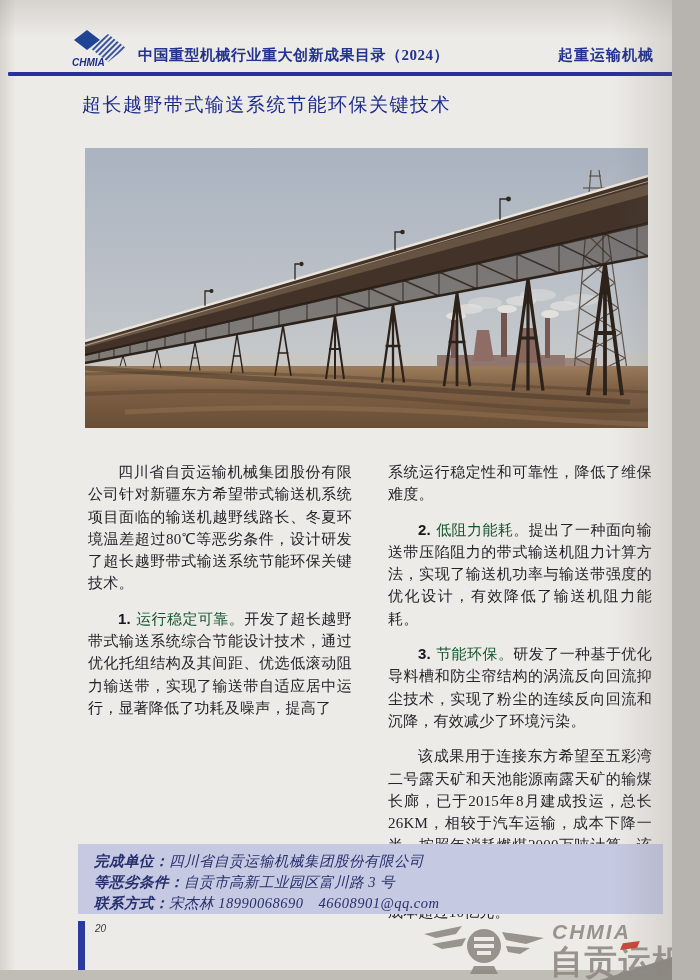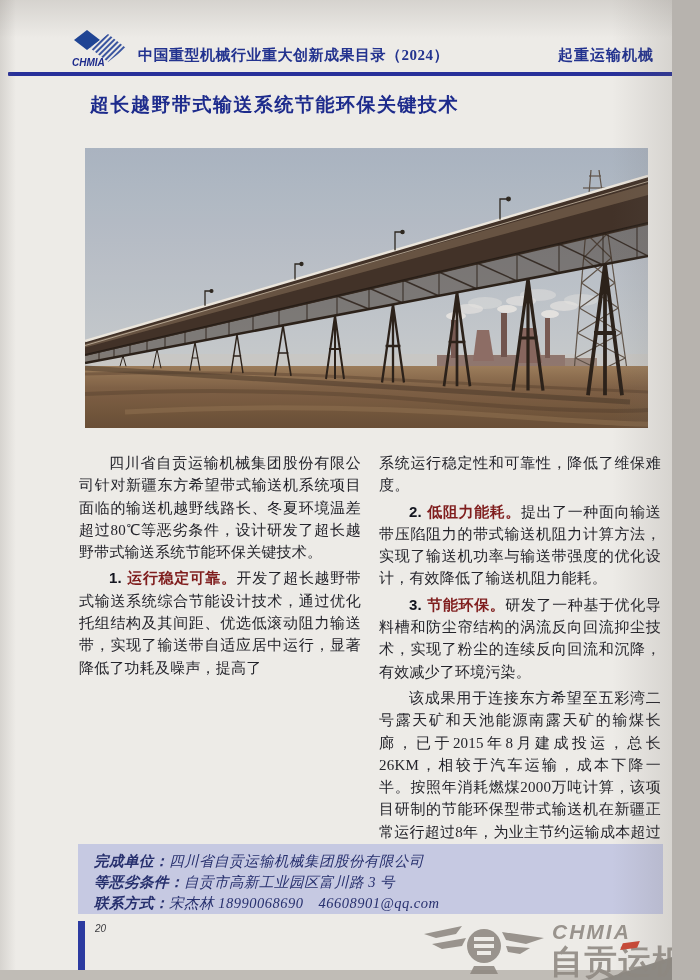--- a/index.html
+++ b/index.html
@@ -20,36 +20,36 @@
   
   .hdr-title{position:absolute;left:138px;top:46px;font-size:15px;font-weight:700;
     color:#23338f;letter-spacing:.5px;}
   .hdr-section{position:absolute;left:558px;top:46px;font-size:15px;font-weight:700;
     color:#23338f;letter-spacing:1px;}
   .hdr-logo{position:absolute;left:70px;top:26px;}
   .hdr-rule{position:absolute;left:8px;top:72px;width:678px;height:4px;background:#27309a;
     border-radius:1px;}
   .hdr-rule-edge{position:absolute;left:682px;top:74px;width:4px;height:38px;background:#27309a;
     transform:rotate(5deg);transform-origin:top;border-radius:2px;}
-  .article-title{position:absolute;left:90px;top:92px;font-size:19px;font-weight:700;
+  .article-title{position:absolute;left:82px;top:92px;font-size:19px;font-weight:400;
     color:#1d2b8c;letter-spacing:1.5px;font-family:"Liberation Sans",sans-serif;}
   
   .photo{position:absolute;left:85px;top:148px;width:563px;height:280px;overflow:hidden;
     background:#b7c0c9;}
   
   .cols{position:absolute;left:75px;top:448px;width:590px;color:#24242b;}
   .col{position:absolute;top:0;width:290px;font-size:15px;line-height:22.3px;
     text-align:justify;letter-spacing:.2px;}
   .col-left{left:0;}
   .col-right{left:300px;}
-  .col p{margin:4px;text-indent:2em;}
+  .col p{margin:13px;text-indent:2em;}
   .col p.noindent{text-indent:0;}
   .lead-num{font-family:"Liberation Sans",sans-serif;font-weight:700;color:#13151f;
     margin-right:5px;}
-  .lead{font-family:"Liberation Sans",sans-serif;font-weight:700;color:#7f1d1d;}
+  .lead{font-family:"Liberation Sans",sans-serif;font-weight:400;color:#14532d;}
   
   .contact{position:absolute;left:78px;top:844px;width:585px;height:70px;background:#c6c9e2;
     padding:7px 0 0 16px;box-sizing:border-box;}
   .contact .row{font-size:14.5px;line-height:21px;color:#27306e;letter-spacing:.5px;}
   .contact .lbl{font-weight:600;font-style:italic;margin-top:22px;}
   .contact .val{font-weight:500;font-style:italic;}
   
   .pagebar{position:absolute;left:78px;top:921px;width:7px;height:51px;background:#2c3aa0;}
   .pagenum{position:absolute;left:95px;top:923px;font-size:10px;color:#3c3c40;
     font-family:"Liberation Sans",sans-serif;font-style:italic;}

